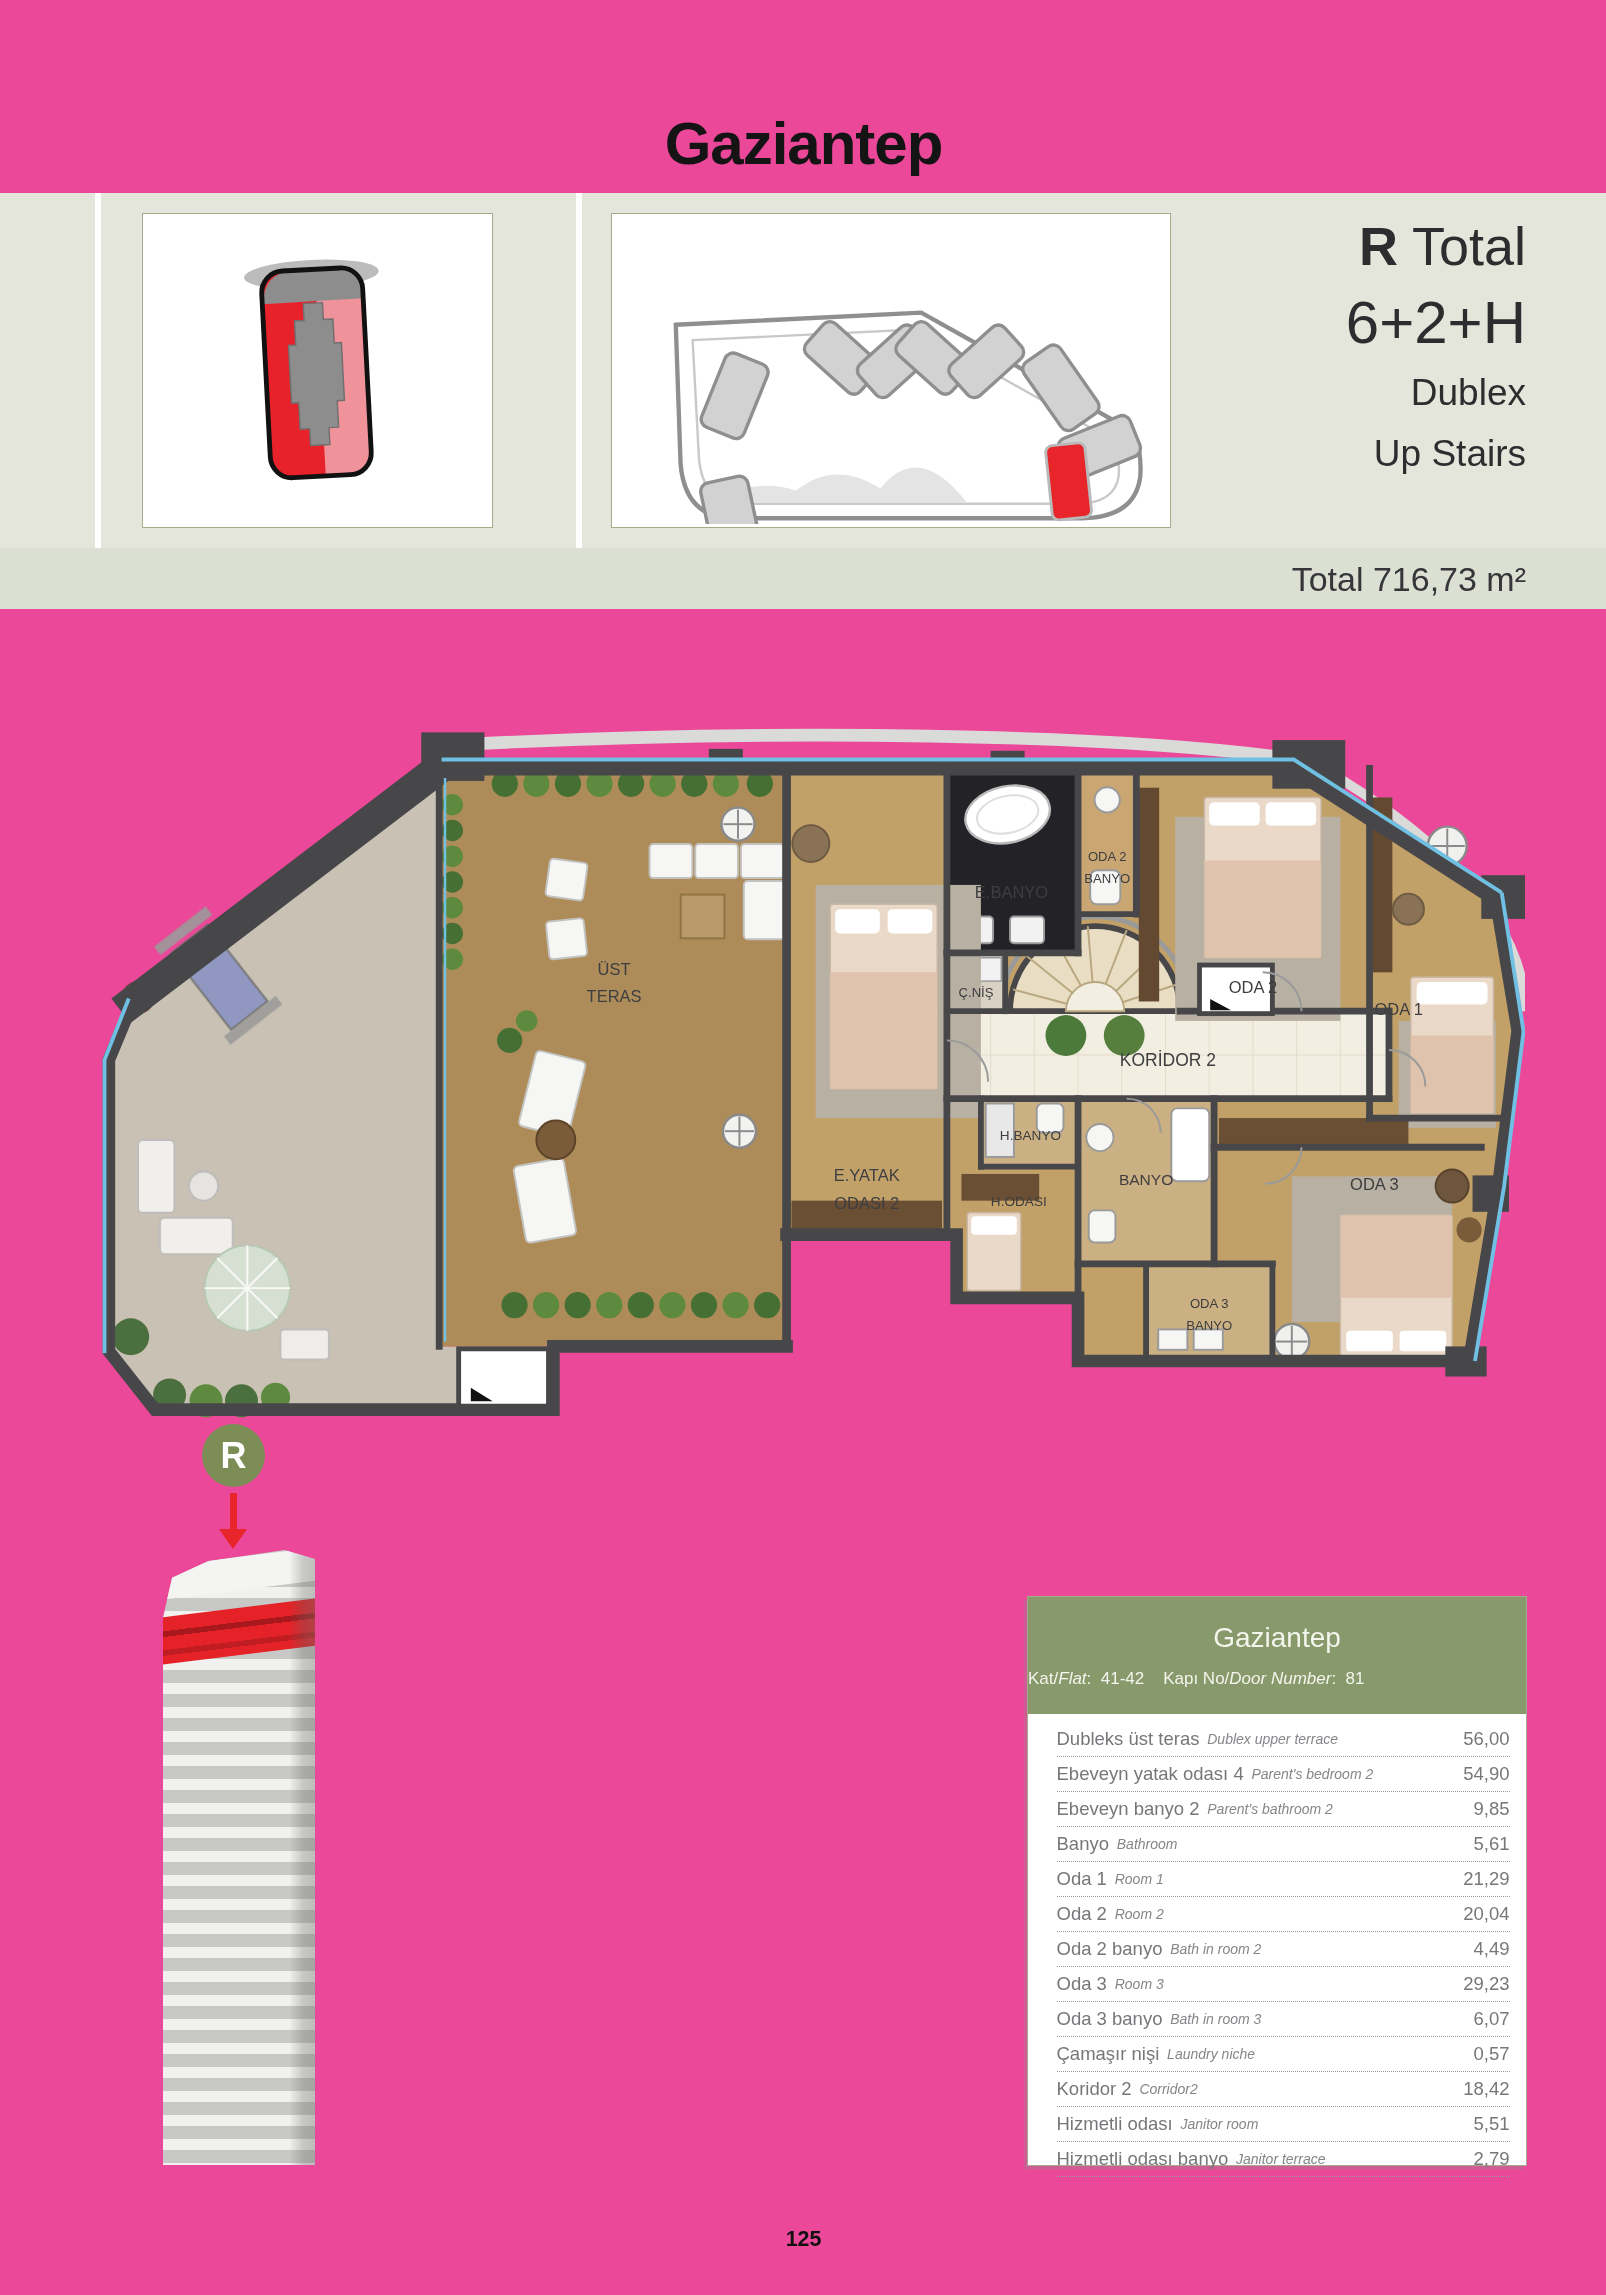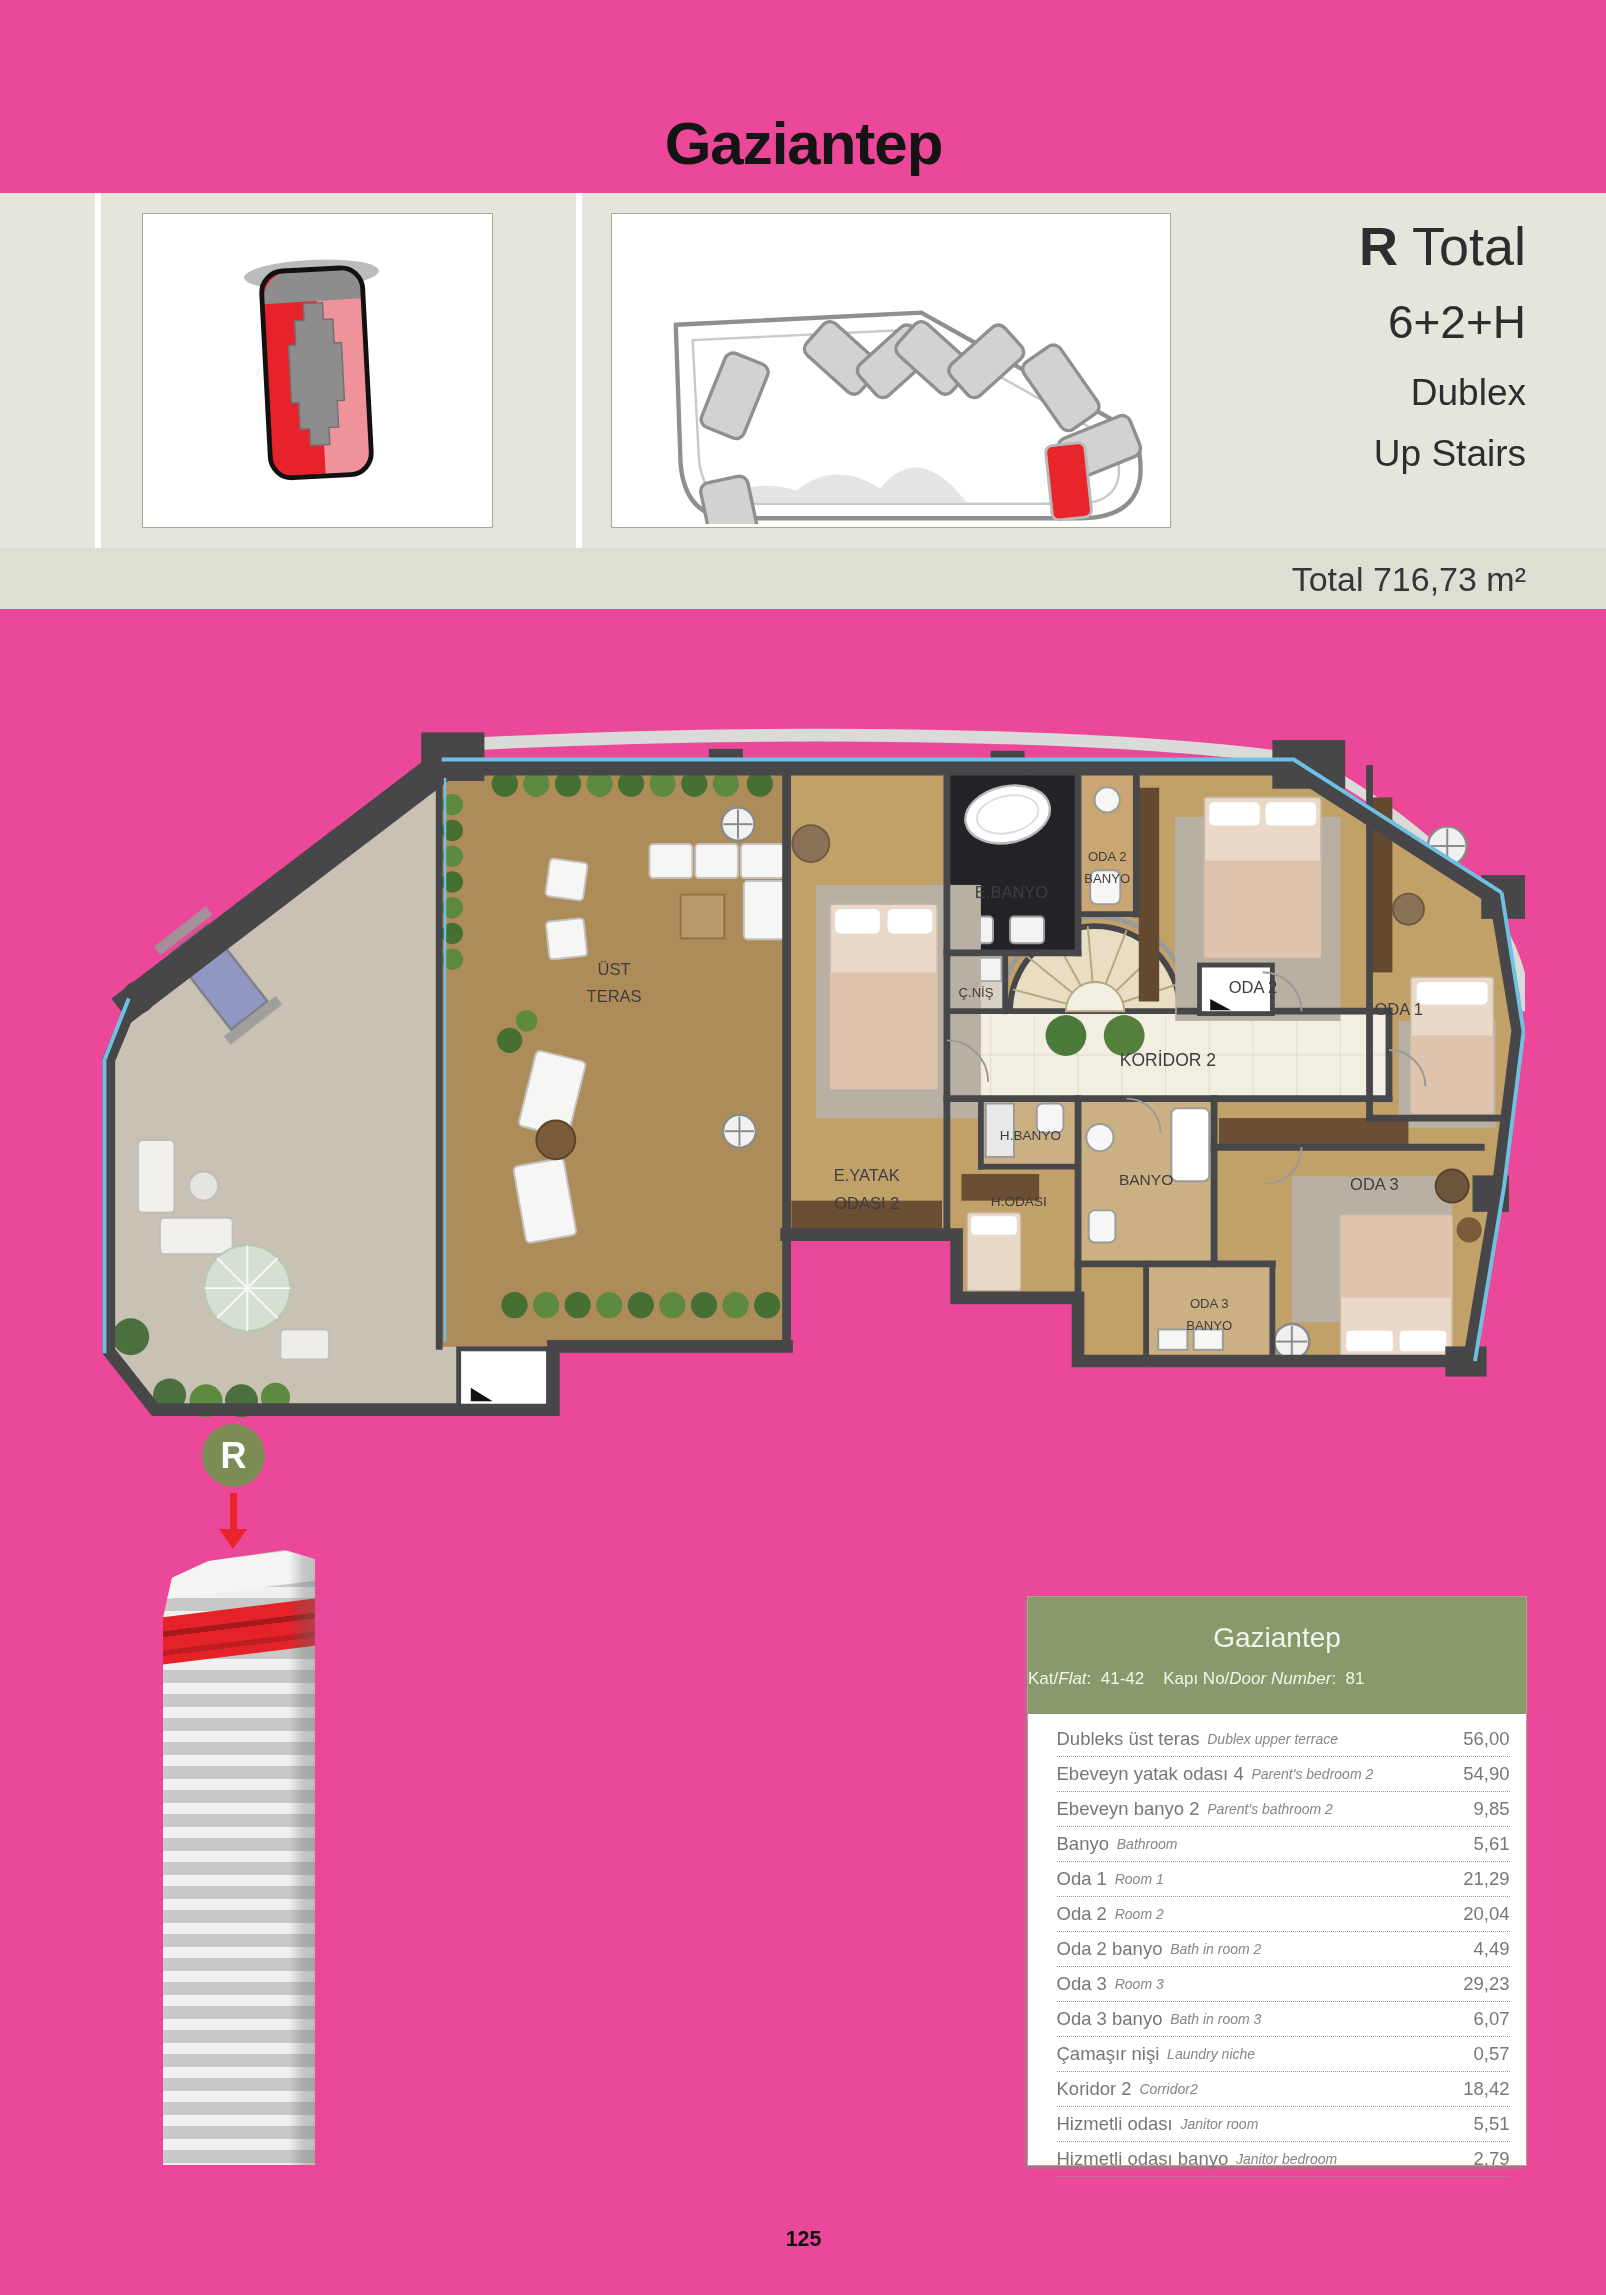--- a/index.html
+++ b/index.html
@@ -10,21 +10,21 @@
   #page-title{top:109px;left:0;width:100%;text-align:center;font-size:60px;font-weight:bold;
               color:#141414;letter-spacing:-1px;}
   #band{top:193px;left:0;width:1607px;height:355px;background:#e4e6db;}
   #total-strip{top:548px;left:0;width:1607px;height:61px;background:#dce0d2;}
   .band-sep{top:193px;width:5.8px;height:355px;background:#ffffff;}
   .thumb-box{background:#ffffff;border:1.5px solid #a6ab8b;}
   #unit-box{left:142px;top:213px;width:349px;height:313px;}
   #site-box{left:611px;top:213px;width:558px;height:313px;}
   #right-col{top:218px;right:81px;width:369px;text-align:right;color:#2d2d2f;}
   .rc-block{font-size:54px;line-height:57px;}
-  .rc-layout{font-size:46px;line-height:57px;margin-top:19.4px;}
+  .rc-layout{font-size:60px;line-height:57px;margin-top:19.4px;}
   .rc-small{font-size:37px;line-height:40px;margin-top:21.4px;}
   #total-line{top:560px;right:81px;font-size:34px;color:#35353a;}
   
   #info-card{left:1027px;top:1596px;width:500px;height:570px;background:#fff;
              border:1.5px solid #a6ab8b;box-sizing:border-box;box-shadow:-2.9px 3.9px 0 rgba(140,140,140,.30);}
   #card-head{position:absolute;left:0;top:0;width:100%;height:117px;background:#88996c;color:#f3f5ec;}
   #card-title{position:absolute;top:25px;width:100%;text-align:center;font-size:28px;}
   #card-sub{position:absolute;top:72px;width:100%;text-align:left;font-size:17px;}
   #card-sub i{font-style:italic;}
   #card-rows{position:absolute;left:16.5px;right:16.5px;top:125px;}
@@ -451,21 +451,21 @@
           <span class="en">Corridor2</span>
           <span class="val">18,42</span>
         </div>
       <div class="crow">
           <span class="tr">Hizmetli odası</span>
           <span class="en">Janitor room</span>
           <span class="val">5,51</span>
         </div>
       <div class="crow">
           <span class="tr">Hizmetli odası banyo</span>
-          <span class="en">Janitor bedroom</span>
+          <span class="en">Janitor terrace</span>
           <span class="val">2,79</span>
         </div>
     </div>
   </div>
 
   <div id="page-num" class="abs">125</div>
 </div>
 
 
 </body></html>

